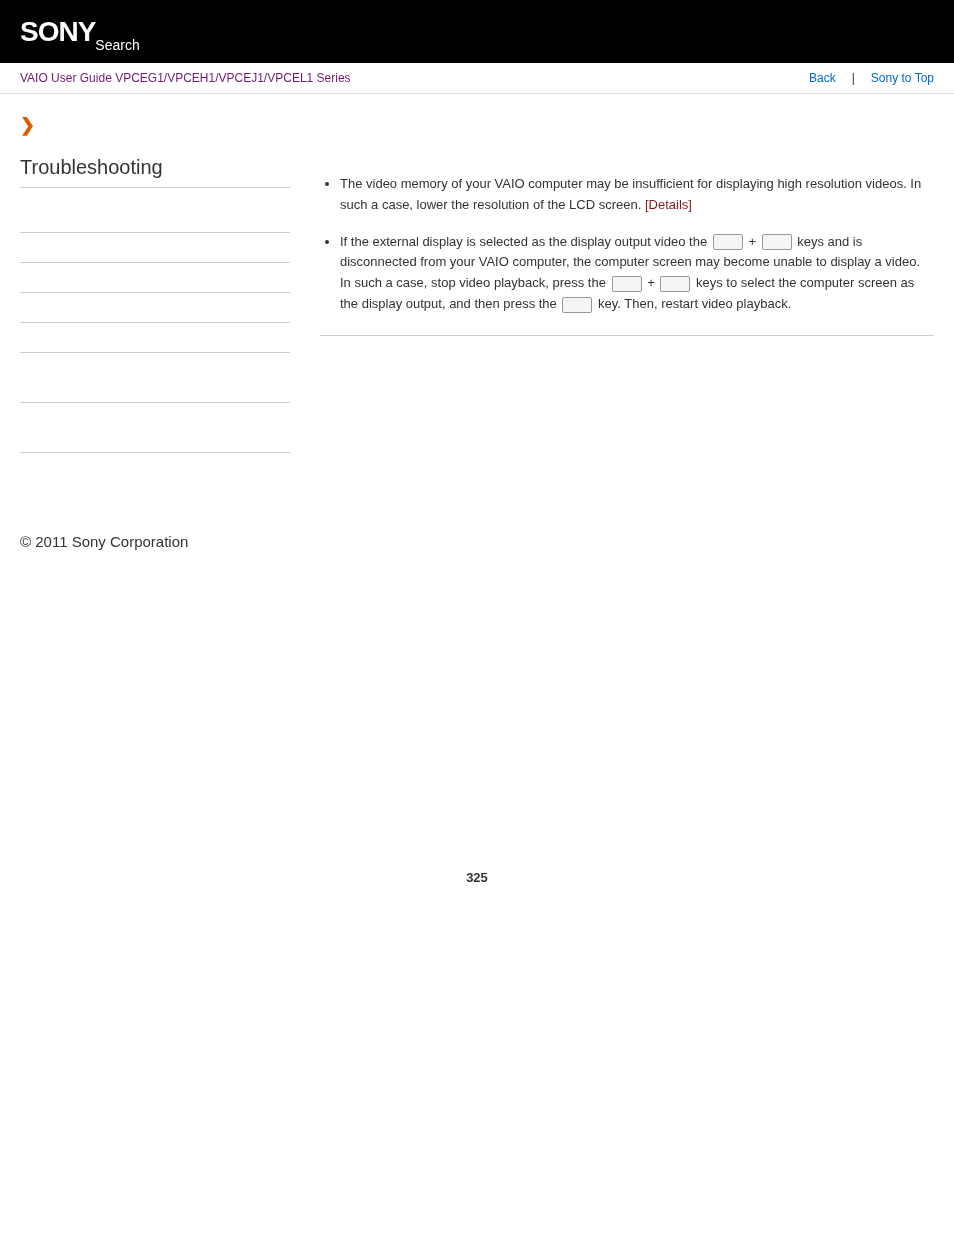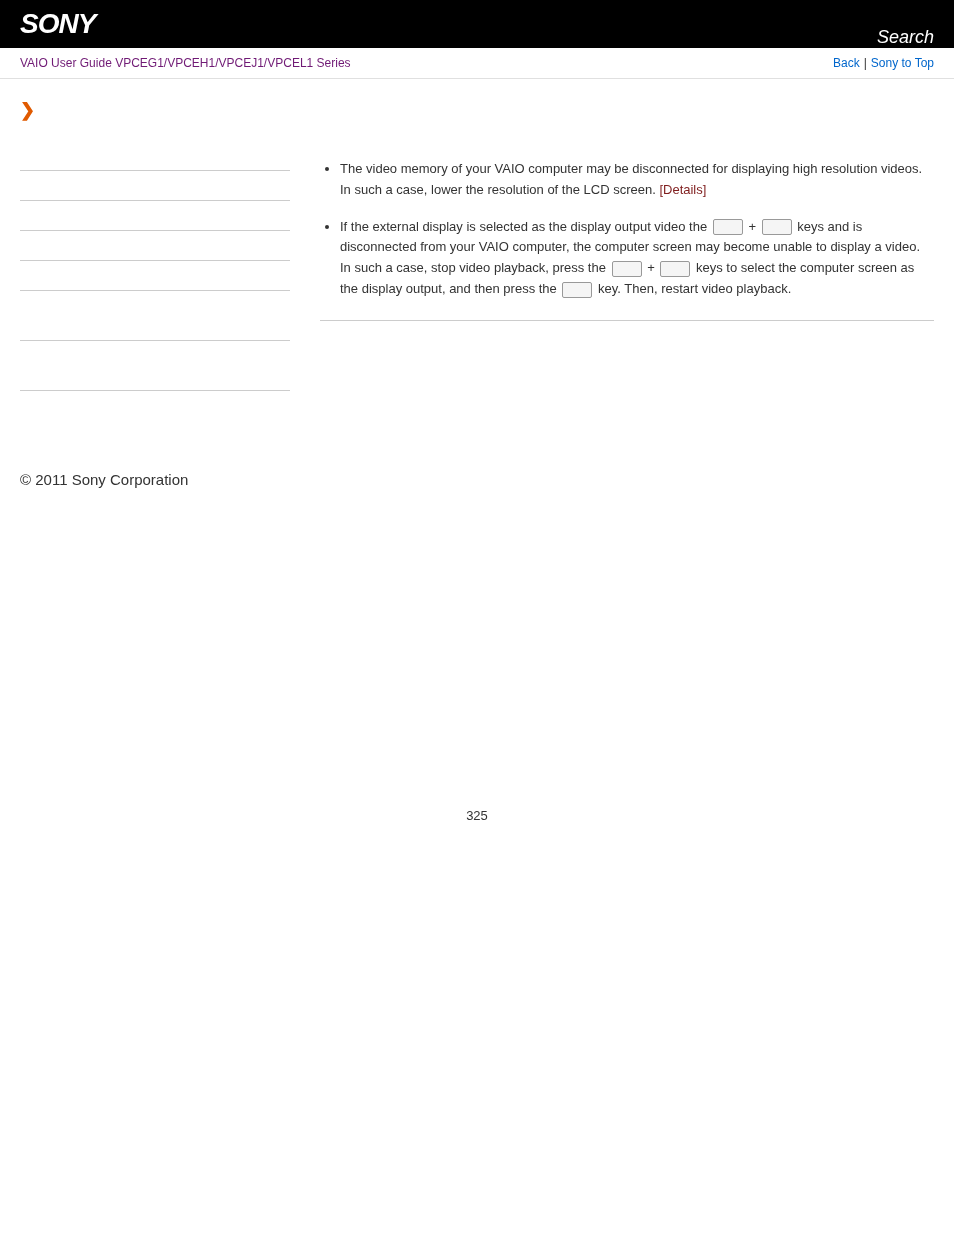--- a/index.html
+++ b/index.html
@@ -8,56 +8,55 @@
       font-size: 13px;
       color: #333;
       background: #fff;
       width: 954px;
       min-height: 1235px;
     }
 
     
     #header {
       background: #000;
-      height: 48px;
+      height: 63px;
       display: flex;
       align-items: center;
-      justify-content: space-between;
+      justify-content: flex-start;
       padding: 0 20px;
-      font-style: italic;
     }
     #logo {
       color: #fff;
       font-size: 28px;
       font-weight: bold;
       font-family: Arial, Helvetica, sans-serif;
       letter-spacing: -1px;
     }
     #search-btn {
       color: #fff;
-      font-size: 18px;
+      font-size: 14px;
       cursor: pointer;
       margin-top: 27px;
     }
 
     
     #breadcrumb-bar {
       display: flex;
       justify-content: space-between;
       align-items: center;
       padding: 8px 20px;
       border-bottom: 1px solid #e0e0e0;
       font-size: 12px;
     }
     #guide-title {
       color: #701a75;
     }
     #nav-links {
       display: flex;
-      gap: 4px;
+      gap: 16px;
     }
     .nav-link {
       color: #0066cc;
       cursor: pointer;
       text-decoration: none;
     }
     .nav-separator {
       color: #333;
     }
 
@@ -171,35 +170,36 @@
     <a class="nav-link">Back</a>
     <span class="nav-separator">|</span>
     <a class="nav-link">Sony to Top</a>
   </div>
 </div>
 
 <div id="main">
 
   <div id="sidebar">
     <span class="chevron-icon">❯</span>
+    <h2 class="section-title">Troubleshooting</h2>
     <div class="sidebar-item"></div>
     <div class="sidebar-item"></div>
     <div class="sidebar-item"></div>
     <div class="sidebar-item"></div>
     <div class="sidebar-item"></div>
     <div class="sidebar-spacer"></div>
     <div class="sidebar-item"></div>
     <div class="sidebar-spacer"></div>
     <div class="sidebar-item"></div>
   </div>
 
   <div id="content">
     <ul class="content-list">
       <li>
-        <span>The video memory of your VAIO computer may be disconnected for displaying high resolution videos. In such a case, lower the resolution of the LCD screen.</span>
+        <span>The video memory of your VAIO computer may be insufficient for displaying high resolution videos. In such a case, lower the resolution of the LCD screen.</span>
         <span> </span>
         <a class="details-link">[Details]</a>
       </li>
       <li>
         <span>If the external display is selected as the display output video the</span>
         <span class="key-placeholder"></span>
         <span>+</span>
         <span class="key-placeholder"></span>
         <span>keys and is disconnected from your VAIO computer, the computer screen may become unable to display a video.</span>
         <br>
@@ -214,13 +214,13 @@
     </ul>
     <hr class="content-divider">
   </div>
 
 </div>
 
 <div id="footer">
   <span id="copyright">© 2011 Sony Corporation</span>
 </div>
 
-<div id="page-number" style="position: relative; text-align: center; margin-top: 300px;">325</div>
+<div id="page-number" style="position: relative; text-align: center; margin-top: 300px; font-weight: bold;">325</div>
 
 </body></html>

